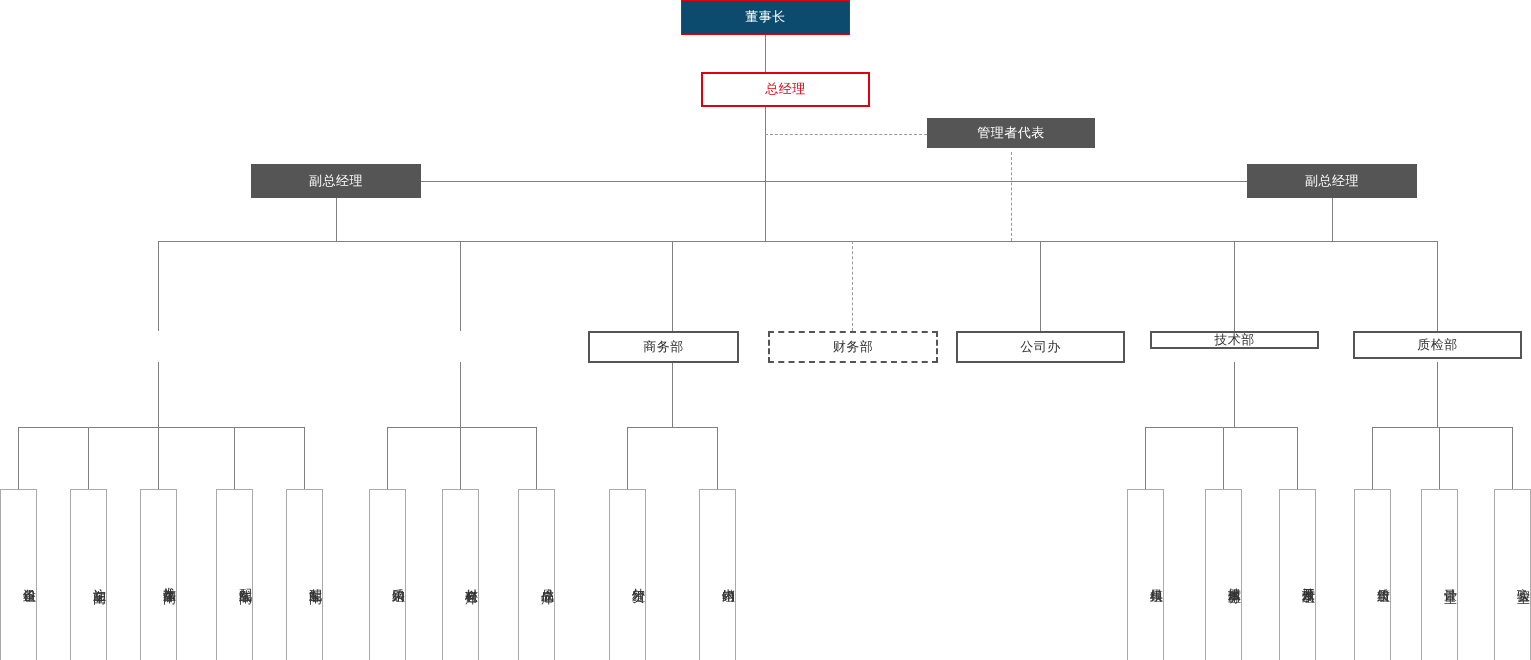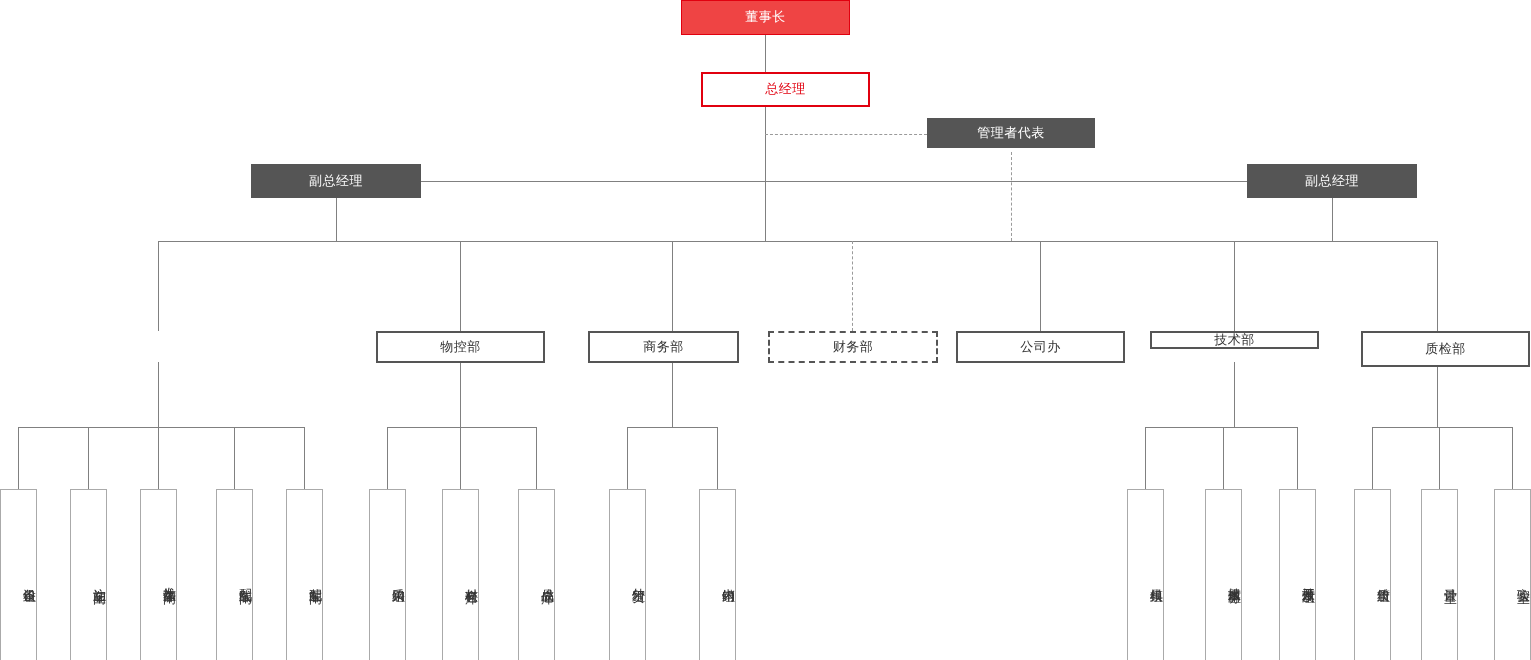--- a/index.html
+++ b/index.html
@@ -24,21 +24,21 @@
     align-items: center;
     justify-content: center;
     text-align: center;
     font-size: 13px;
     line-height: 1.25;
     letter-spacing: 0.5px;
     white-space: nowrap;
   }
   
   .node.chairman {
-    background: #ef4444;
+    background: #0c4a6e;
     color: #ffffff;
     border: 1px solid #e1000f;
   }
   
   .node.gm {
     background: #ffffff;
     color: #e1000f;
     border: 2px solid #e1000f;
     margin-left: 20px;
   }
@@ -155,31 +155,30 @@
 
   <div class="node gm" style="left:681px; top:72px; width:169px; height:35px;">总经理</div>
 
   <div class="node gray" style="left:927px; top:118px; width:168px; height:30px;">管理者代表</div>
 
   <div class="node gray" style="left:251px; top:164px; width:170px; height:34px;">副总经理</div>
 
   <div class="node gray" style="left:1247px; top:164px; width:170px; height:34px;">副总经理</div>
 
 
-  <div class="node dept" style="left:376px; top:331px; width:169px; height:32px;">物控部</div>
 
   <div class="node dept" style="left:588px; top:331px; width:151px; height:32px;">商务部</div>
 
   <div class="node dept" style="left:956px; top:331px; width:169px; height:32px;">公司办</div>
 
   <div class="node dept dashed" style="left:768px; top:331px; width:170px; height:32px;">财务部</div>
 
   <div class="node dept" style="left:1150px; top:331px; width:169px; height:18px;">技术部</div>
 
-  <div class="node dept" style="left:1353px; top:331px; width:169px; height:36px;margin-left:8px;">质检部</div>
+  <div class="node dept" style="left:1353px; top:331px; width:169px; height:28px;">质检部</div>
 
   <div class="node leaf" style="left:0px; top:489px; width:37px; height:175px;">设备组</div>
   <div class="node leaf" style="left:70px; top:489px; width:37px; height:175px;">注塑车间</div>
   <div class="node leaf" style="left:140px; top:489px; width:37px; height:175px;">发热体车间</div>
   <div class="node leaf" style="left:216px; top:489px; width:37px; height:175px;">配线车间</div>
   <div class="node leaf" style="left:286px; top:489px; width:37px; height:175px;">装配车间</div>
 
   <div class="node leaf" style="left:369px; top:489px; width:37px; height:175px;">采购组</div>
   <div class="node leaf" style="left:442px; top:489px; width:37px; height:175px;">材料仓库</div>
   <div class="node leaf" style="left:518px; top:489px; width:37px; height:175px;">成品仓库</div>

